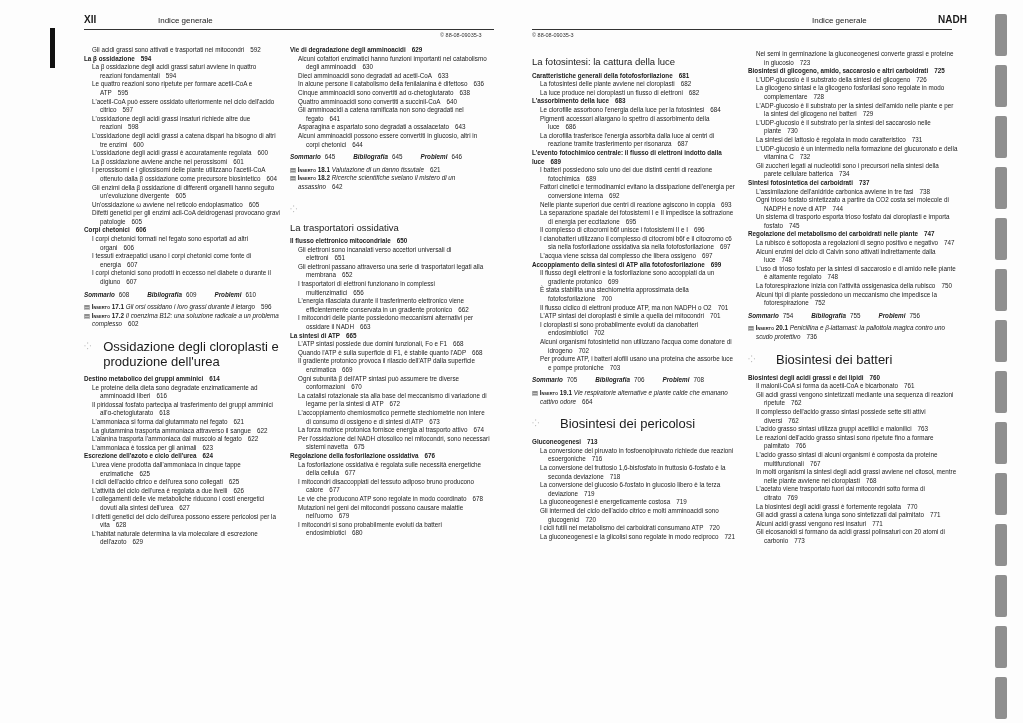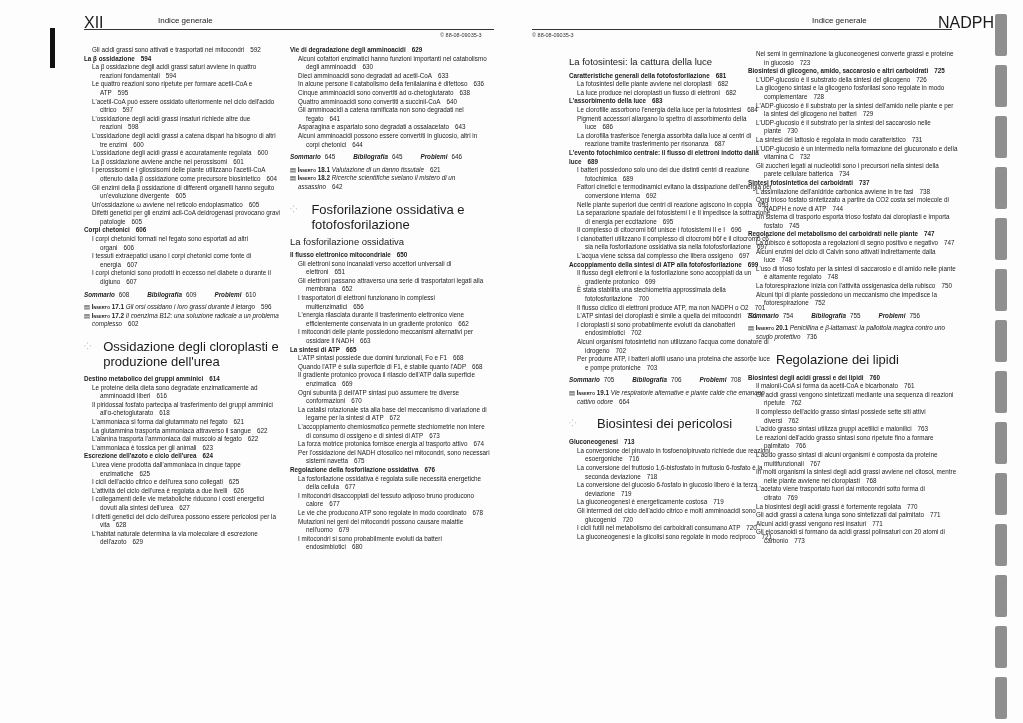--- a/index.html
+++ b/index.html
@@ -2,21 +2,21 @@
 <html><head>
 <meta charset="utf-8">
 <style>
   html, body { margin:0; padding:0; }
   body { width:1023px; height:723px; background:#fdfdfd; position:relative; overflow:hidden;
          font-family:"Liberation Sans", sans-serif; color:#1b1b1b; }
   .page { position:absolute; top:0; height:723px; }
   #page-left { left:0; width:512px; }
   #page-right { left:512px; width:511px; }
   .runhead { position:absolute; top:16px; font-size:8px; }
-  .folio { font-weight:normal; font-size:16px; }
+  .folio { font-weight:bold; font-size:10px; }
   .rule { position:absolute; height:1px; background:#333; }
   .isbn { position:absolute; font-size:5.5px; color:#333; }
   .col { position:absolute; font-size:6.3px; line-height:8.6px; }
   .col .e { margin:0; }
   .col .h { font-weight:bold; padding-left:0; }
   .col .s { padding-left:8px; text-indent:0; }
   .col .pg { margin-left:6px; }
   .endmatter { font-style:italic; font-weight:bold; margin:4px 0; }
   .endmatter span.n { font-style:normal; font-weight:normal; margin-right:18px; margin-left:4px; }
   .insert { padding-left:8px; text-indent:-8px; }
@@ -86,23 +86,22 @@
       <div class="e s" style="padding-left: 16px; text-indent: -8px;"><span>Cinque amminoacidi sono convertiti ad α-chetoglutarato</span><span class="pg">638</span></div>
       <div class="e s" style="padding-left: 16px; text-indent: -8px;"><span>Quattro amminoacidi sono convertiti a succinil-CoA</span><span class="pg">640</span></div>
       <div class="e s" style="padding-left: 16px; text-indent: -8px;"><span>Gli amminoacidi a catena ramificata non sono degradati nel fegato</span><span class="pg">641</span></div>
       <div class="e s" style="padding-left: 16px; text-indent: -8px;"><span>Asparagina e aspartato sono degradati a ossalacetato</span><span class="pg">643</span></div>
       <div class="e s" style="padding-left: 16px; text-indent: -8px;"><span>Alcuni amminoacidi possono essere convertiti in glucosio, altri in corpi chetonici</span><span class="pg">644</span></div>
       <div class="endmatter"><span>Sommario</span><span class="n">645</span><span>Bibliografia</span><span class="n">645</span><span>Problemi</span><span class="n">646</span></div>
       <div class="e insert"><span>▤ </span><span class="lbl">Inserto 18.1</span><span class="ttl"> Valutazione di un danno tissutale</span><span class="pg">621</span></div>
       <div class="e insert"><span>▤ </span><span class="lbl">Inserto 18.2</span><span class="ttl"> Ricerche scientifiche svelano il mistero di un assassino</span><span class="pg">642</span></div>
       <div class="ch">
         <span class="ico">⁘</span>
-        <span>Fosforilazione ossidativa e fotofosforilazione</span>
-      </div>
-      <div class="part">La fosforilazione ossidativa</div>
+      </div>
+      <div class="part">La trasportatori ossidativa</div>
       <div class="e h"><span>Il flusso elettronico mitocondriale</span><span class="pg">650</span></div>
       <div class="e s" style="padding-left: 16px; text-indent: -8px;"><span>Gli elettroni sono incanalati verso accettori universali di elettroni</span><span class="pg">651</span></div>
       <div class="e s" style="padding-left: 16px; text-indent: -8px;"><span>Gli elettroni passano attraverso una serie di trasportatori legati alla membrana</span><span class="pg">652</span></div>
       <div class="e s" style="padding-left: 16px; text-indent: -8px;"><span>I trasportatori di elettroni funzionano in complessi multienzimatici</span><span class="pg">656</span></div>
       <div class="e s" style="padding-left: 16px; text-indent: -8px;"><span>L'energia rilasciata durante il trasferimento elettronico viene efficientemente conservata in un gradiente protonico</span><span class="pg">662</span></div>
       <div class="e s" style="padding-left: 16px; text-indent: -8px;"><span>I mitocondri delle piante possiedono meccanismi alternativi per ossidare il NADH</span><span class="pg">663</span></div>
       <div class="e h"><span>La sintesi di ATP</span><span class="pg">665</span></div>
       <div class="e s" style="padding-left: 16px; text-indent: -8px;"><span>L'ATP sintasi possiede due domini funzionali, Fo e F1</span><span class="pg">668</span></div>
       <div class="e s" style="padding-left: 16px; text-indent: -8px;"><span>Quando l'ATP è sulla superficie di F1, è stabile quanto l'ADP</span><span class="pg">668</span></div>
       <div class="e s" style="padding-left: 16px; text-indent: -8px;"><span>Il gradiente protonico provoca il rilascio dell'ATP dalla superficie enzimatica</span><span class="pg">669</span></div>
@@ -117,23 +116,23 @@
       <div class="e s" style="padding-left: 16px; text-indent: -8px;"><span>Le vie che producono ATP sono regolate in modo coordinato</span><span class="pg">678</span></div>
       <div class="e s" style="padding-left: 16px; text-indent: -8px;"><span>Mutazioni nei geni dei mitocondri possono causare malattie nell'uomo</span><span class="pg">679</span></div>
       <div class="e s" style="padding-left: 16px; text-indent: -8px;"><span>I mitocondri si sono probabilmente evoluti da batteri endosimbiotici</span><span class="pg">680</span></div>
     </div>
 </div>
 
 <div class="page" id="page-right">
   <div class="isbn" style="left:20px;top:32px;">© 88-08-09035-3</div>
   <div class="rule" style="left:20px;top:29px;width:420px;"></div>
   <div class="runhead" style="left:300px;top:16px;">Indice generale</div>
-  <div class="runhead folio" style="left:426px;top:14px;">NADPH</div>
-
-  <div class="col" id="col3" style="left:20px;top:54px;width:205px;margin-left:37px;">
+  <div class="runhead folio" style="left:426px;top:14px;">NADH</div>
+
+  <div class="col" id="col3" style="left:20px;top:54px;width:205px;">
       <div class="part">La fotosintesi: la cattura della luce</div>
       <div class="e h"><span>Caratteristiche generali della fotofosforilazione</span><span class="pg">681</span></div>
       <div class="e s" style="padding-left: 16px; text-indent: -8px;"><span>La fotosintesi delle piante avviene nei cloroplasti</span><span class="pg">682</span></div>
       <div class="e s" style="padding-left: 16px; text-indent: -8px;"><span>La luce produce nei cloroplasti un flusso di elettroni</span><span class="pg">682</span></div>
       <div class="e h"><span>L'assorbimento della luce</span><span class="pg">683</span></div>
       <div class="e s" style="padding-left: 16px; text-indent: -8px;"><span>Le clorofille assorbono l'energia della luce per la fotosintesi</span><span class="pg">684</span></div>
       <div class="e s" style="padding-left: 16px; text-indent: -8px;"><span>Pigmenti accessori allargano lo spettro di assorbimento della luce</span><span class="pg">686</span></div>
       <div class="e s" style="padding-left: 16px; text-indent: -8px;"><span>La clorofilla trasferisce l'energia assorbita dalla luce ai centri di reazione tramite trasferimento per risonanza</span><span class="pg">687</span></div>
       <div class="e h"><span>L'evento fotochimico centrale: il flusso di elettroni indotto dalla luce</span><span class="pg">689</span></div>
       <div class="e s" style="padding-left: 16px; text-indent: -8px;"><span>I batteri possiedono solo uno dei due distinti centri di reazione fotochimica</span><span class="pg">689</span></div>
@@ -183,21 +182,21 @@
       <div class="e h"><span>Regolazione del metabolismo dei carboidrati nelle piante</span><span class="pg">747</span></div>
       <div class="e s" style="padding-left: 16px; text-indent: -8px;"><span>La rubisco è sottoposta a regolazioni di segno positivo e negativo</span><span class="pg">747</span></div>
       <div class="e s" style="padding-left: 16px; text-indent: -8px;"><span>Alcuni enzimi del ciclo di Calvin sono attivati indirettamente dalla luce</span><span class="pg">748</span></div>
       <div class="e s" style="padding-left: 16px; text-indent: -8px;"><span>L'uso di trioso fosfato per la sintesi di saccarosio e di amido nelle piante è altamente regolato</span><span class="pg">748</span></div>
       <div class="e s" style="padding-left: 16px; text-indent: -8px;"><span>La fotorespirazione inizia con l'attività ossigenasica della rubisco</span><span class="pg">750</span></div>
       <div class="e s" style="padding-left: 16px; text-indent: -8px;"><span>Alcuni tipi di piante possiedono un meccanismo che impedisce la fotorespirazione</span><span class="pg">752</span></div>
       <div class="endmatter"><span>Sommario</span><span class="n">754</span><span>Bibliografia</span><span class="n">755</span><span>Problemi</span><span class="n">756</span></div>
       <div class="e insert"><span>▤ </span><span class="lbl">Inserto 20.1</span><span class="ttl"> Penicillina e β-lattamasi: la pallottola magica contro uno scudo protettivo</span><span class="pg">736</span></div>
       <div class="ch">
         <span class="ico">⁘</span>
-        <span>Regolazione dei lipidi</span>
+        <span>Biosintesi dei batteri</span>
       </div>
       <div class="e h"><span>Biosintesi degli acidi grassi e dei lipidi</span><span class="pg">760</span></div>
       <div class="e s" style="padding-left: 16px; text-indent: -8px;"><span>Il malonil-CoA si forma da acetil-CoA e bicarbonato</span><span class="pg">761</span></div>
       <div class="e s" style="padding-left: 16px; text-indent: -8px;"><span>Gli acidi grassi vengono sintetizzati mediante una sequenza di reazioni ripetute</span><span class="pg">762</span></div>
       <div class="e s" style="padding-left: 16px; text-indent: -8px;"><span>Il complesso dell'acido grasso sintasi possiede sette siti attivi diversi</span><span class="pg">762</span></div>
       <div class="e s" style="padding-left: 16px; text-indent: -8px;"><span>L'acido grasso sintasi utilizza gruppi acetilici e malonilici</span><span class="pg">763</span></div>
       <div class="e s" style="padding-left: 16px; text-indent: -8px;"><span>Le reazioni dell'acido grasso sintasi sono ripetute fino a formare palmitato</span><span class="pg">766</span></div>
       <div class="e s" style="padding-left: 16px; text-indent: -8px;"><span>L'acido grasso sintasi di alcuni organismi è composta da proteine multifunzionali</span><span class="pg">767</span></div>
       <div class="e s" style="padding-left: 16px; text-indent: -8px;"><span>In molti organismi la sintesi degli acidi grassi avviene nel citosol, mentre nelle piante avviene nei cloroplasti</span><span class="pg">768</span></div>
       <div class="e s" style="padding-left: 16px; text-indent: -8px;"><span>L'acetato viene trasportato fuori dai mitocondri sotto forma di citrato</span><span class="pg">769</span></div>

